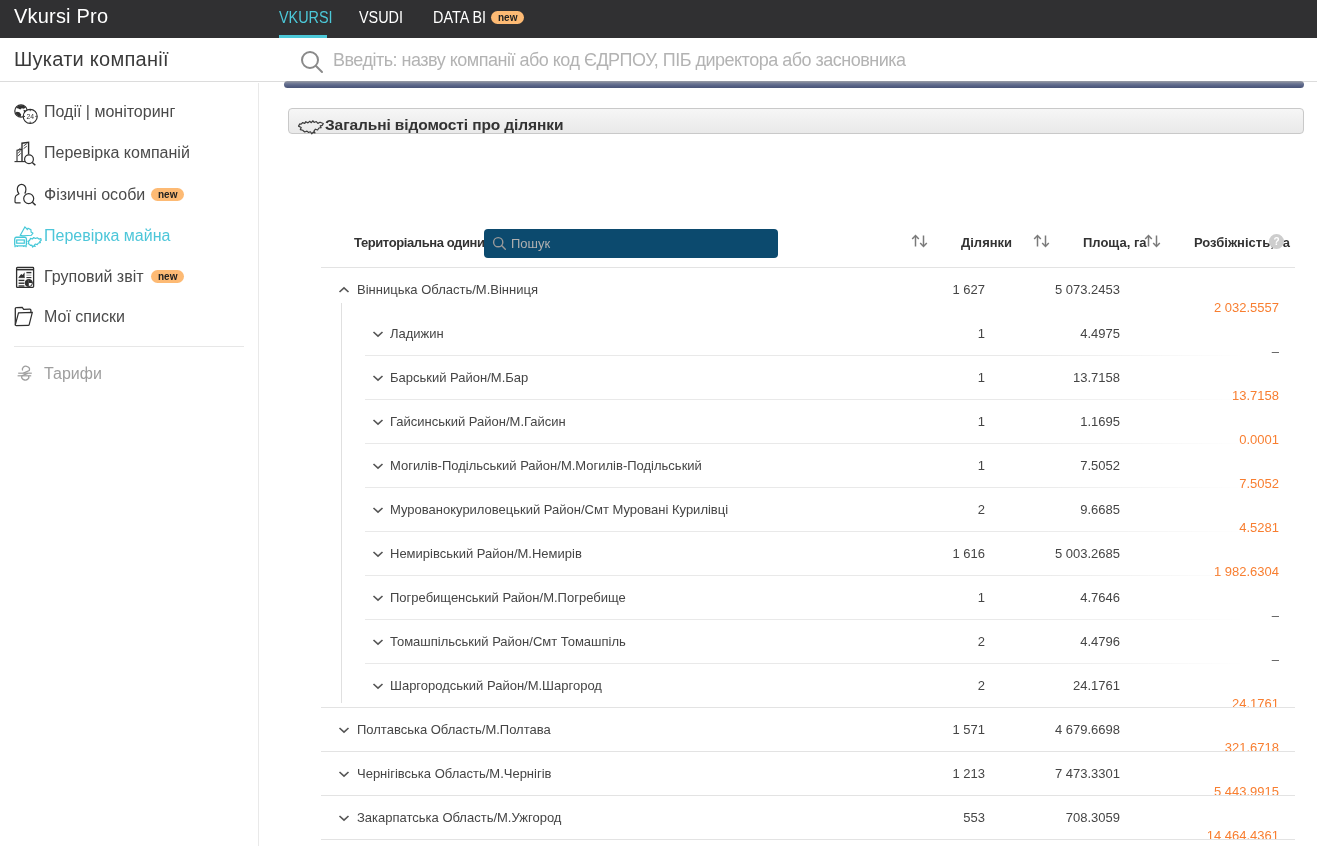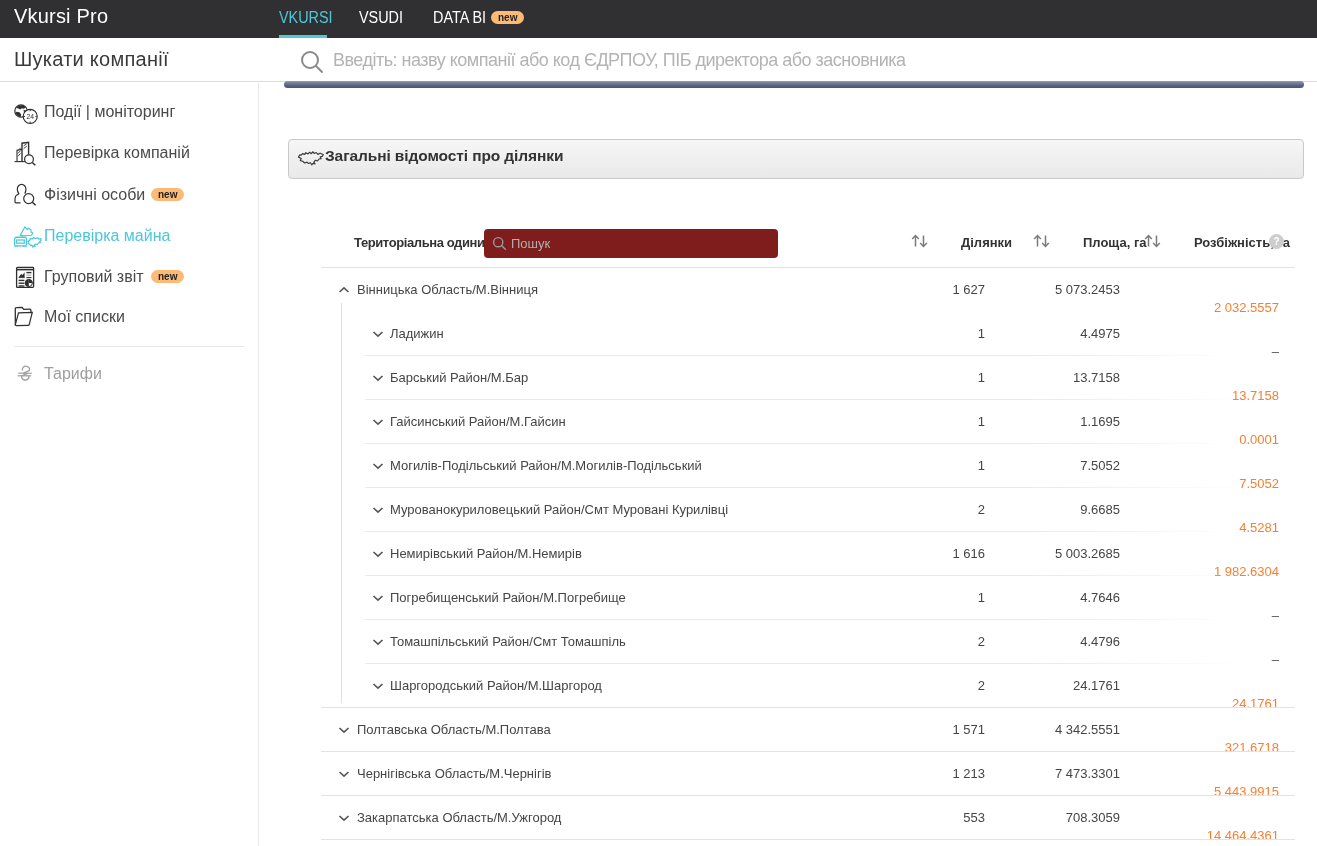--- a/index.html
+++ b/index.html
@@ -32,35 +32,35 @@
   .menuitem .label { position:absolute; left:44px; top:11px; font-size:16px; color:#4a4a4a; }
   .menuitem .label.teal { color:#4cc6d9;text-align:center; }
   .menuitem .label.gray { color:#9e9e9e; }
   #menudivider { position:absolute; left:14px; top:346px; width:230px; height:1px; background:#e7e7e7; }
 
   
   #scrollthumb { position:absolute; left:284px; top:81px; width:1020px; height:7px; border-radius:3.5px;
     background:linear-gradient(#9a9da5 0%, #6a7492 40%, #556084 70%, #4a5578 100%); }
 
   
-  #panel1 { position:absolute; left:288px; top:108px; width:1016px; height:40px;
-    background:linear-gradient(#f6f6f6, #e9e9e9); border:1px solid #c9c9c9; border-radius:4px;margin-top:31px; }
+  #panel1 { position:absolute; left:288px; top:108px; width:1016px; height:26px;
+    background:linear-gradient(#f6f6f6, #e9e9e9); border:1px solid #c9c9c9; border-radius:4px; }
   #panel1 .txt { position:absolute; left:36px; top:7px; font-size:15.5px; letter-spacing:-0.1px; font-weight:bold; color:#333; }
   #panel1 svg { position:absolute; left:8px; top:8px; }
 
   
   #panel2 { position:absolute; left:321px; top:162px; width:967px; height:38px;
     background:#f9f9f9; border:1px solid #ececec; border-radius:4px; box-shadow:0 1px 1px rgba(0,0,0,0.03); }
   #panel2 .txt { position:absolute; left:9px; top:9px; font-size:15.5px; letter-spacing:-0.3px; font-weight:bold; color:#3a3a3a; }
 
   
   #thead { position:absolute; left:321px; top:220px; width:974px; height:47px; }
   .th { position:absolute; font-size:13px; font-weight:bold; color:#333; top:15px;margin-left:24px; }
   #th-name { left:9px; letter-spacing:-0.4px; }
-  #tsearch { position:absolute; left:163px; top:9px; width:294px; height:29px; background:#7f1d1d; border-radius:4px; }
+  #tsearch { position:absolute; left:163px; top:9px; width:294px; height:29px; background:#0c4a6e; border-radius:4px; }
   #tsearch svg { position:absolute; left:8px; top:7px; }
   #tsearch .ph { position:absolute; left:27px; top:7px; font-size:13px; color:#b0b0b0; }
   .sorticon { position:absolute; top:14px; }
   .qmark { position:absolute; left:948px; top:14px; width:15px; height:15px; border-radius:50%; background:#cdcdcd;
     color:#fff; font-size:10px; font-weight:bold; text-align:center; line-height:15px; }
 
   
   #tbody { position:absolute; left:321px; top:267px; width:974px; }
   .row { position:relative; width:974px; height:44px; }
   .row .caret { position:absolute; top:19px; }
@@ -375,21 +375,21 @@
       </div>
       <div class="row parent">
         <div class="topline"></div>
         <span class="caret">
           <svg width="12" height="8" viewBox="0 0 12 8">
             <path d="M1.5,2 L6,6.2 L10.5,2" fill="none" stroke="#555" stroke-width="1.6"></path>
           </svg>
         </span>
         <span class="name">Полтавська Область/М.Полтава</span>
         <span class="v1">1 571</span>
-        <span class="v2">4 342.5551</span>
+        <span class="v2">4 679.6698</span>
         <span class="v3">321.6718</span>
       </div>
       <div class="row parent">
         <div class="topline"></div>
         <span class="caret">
           <svg width="12" height="8" viewBox="0 0 12 8">
             <path d="M1.5,2 L6,6.2 L10.5,2" fill="none" stroke="#555" stroke-width="1.6"></path>
           </svg>
         </span>
         <span class="name">Чернігівська Область/М.Чернігів</span>

